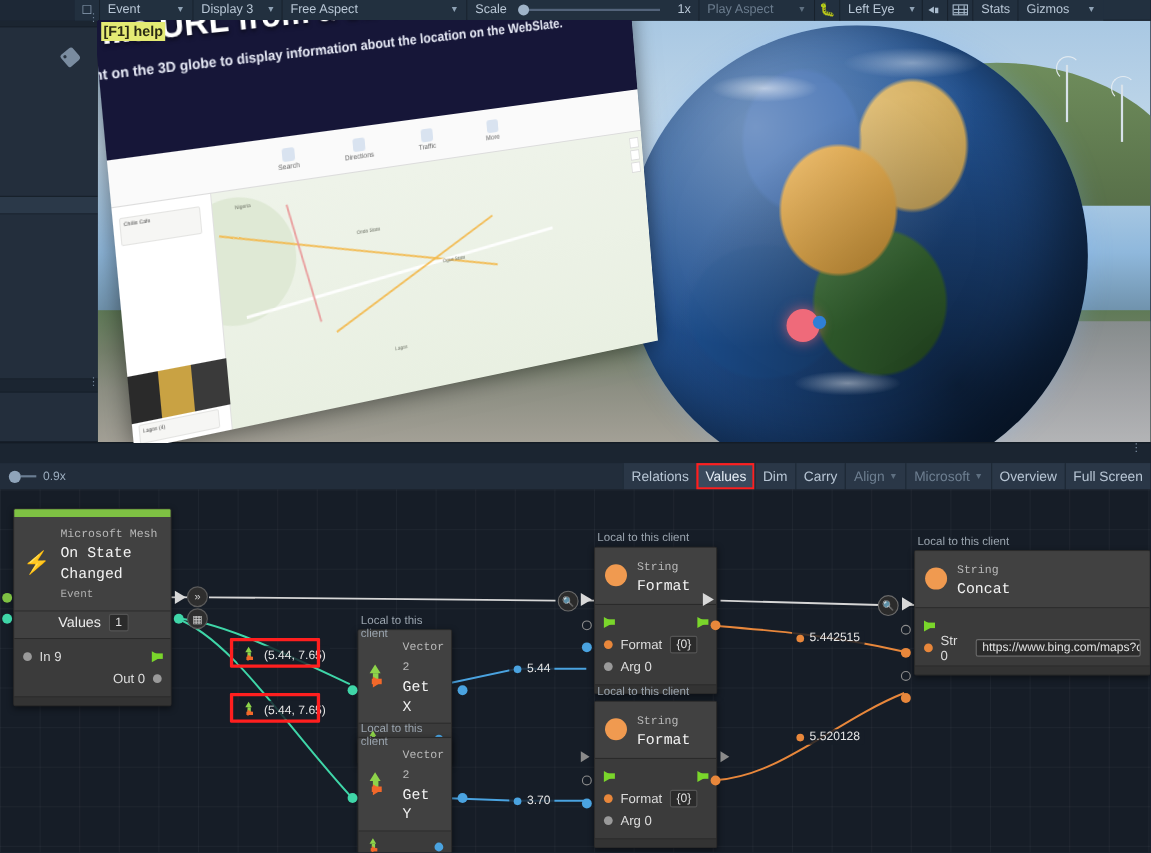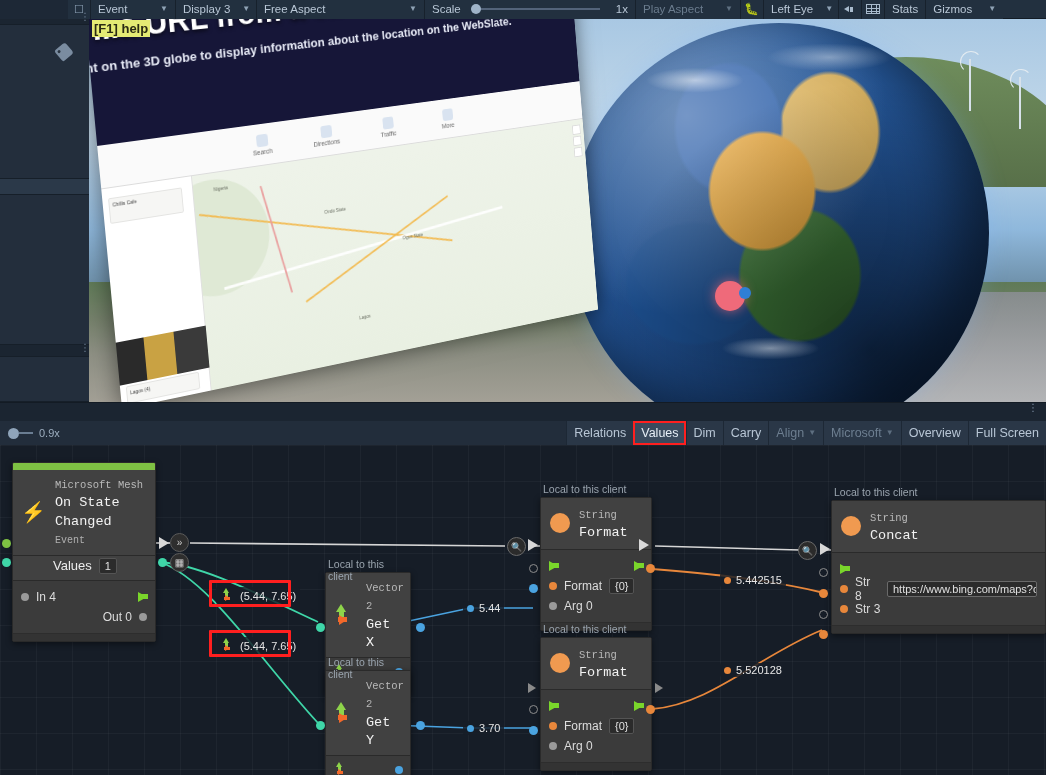--- a/index.html
+++ b/index.html
@@ -589,21 +589,21 @@
           <span class="nh-sub2">Event</span>
         </span>
       </div>
       <div style="display:flex;align-items:center;gap:7px;padding:2px 8px 6px 40px;background:#414141;border-bottom:1px solid #2a2a2a;">
         <span style="font-size:13px;color:#ececec;">Values</span>
         <span class="chip">1</span>
       </div>
       <div class="node-body">
         <div class="row">
           <span class="dot"></span>
-          <span>In 4</span>
+          <span>In 9</span>
           <span class="spacer"></span>
           <span class="arrow-g"></span>
         </div>
         <div class="row">
           <span class="spacer"></span>
           <span>Out 0</span>
           <span class="dot"></span>
         </div>
       </div>
       <div class="node-foot"></div>
@@ -746,26 +746,22 @@
           <span class="nh-sub">String</span><br>
           <span class="nh-title">Concat</span>
         </span>
       </div>
       <div class="node-body">
         <div class="row">
           <span class="arrow-g"></span>
         </div>
         <div class="row">
           <span class="dot orange"></span>
-          <span>Str 8</span>
+          <span>Str 0</span>
           <span class="chip wide" style="width:152px">https://www.bing.com/maps?cp</span>
-        </div>
-        <div class="row">
-          <span class="dot orange"></span>
-          <span>Str 3</span>
         </div>
       </div>
       <div class="node-foot"></div>
     </div>
     <div class="magn" style="left:798px; top:96px;">🔍</div>
     <div class="tri-w" style="left:820px; top:98px;"></div>
     <div class="ring" style="left:819px; top:123px;"></div>
     <div class="pill" style="left:819px; top:144px; background:#e8873b;"></div>
     <div class="ring" style="left:819px; top:165px;"></div>
     <div class="pill" style="left:819px; top:185px; background:#e8873b;"></div>

